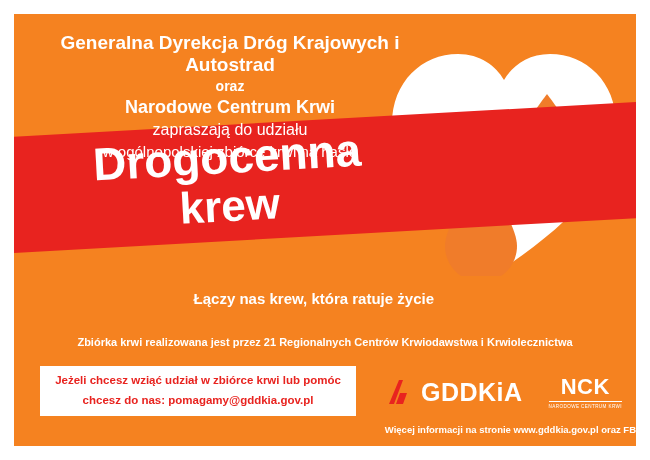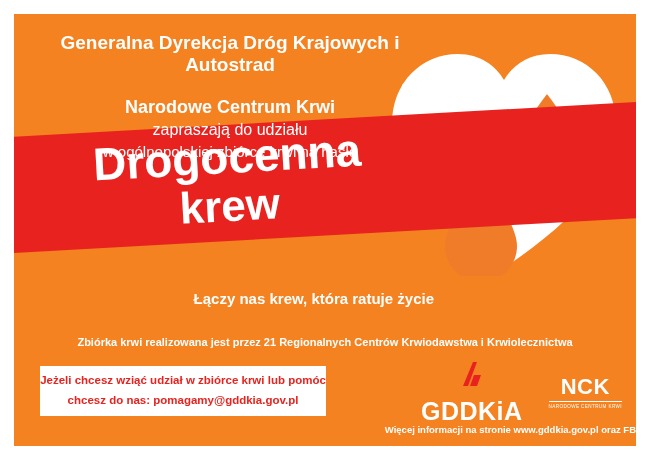--- a/index.html
+++ b/index.html
@@ -103,21 +103,20 @@
   }
   .h-l1 {
     font-size: 19px;
     font-weight: bold;
     line-height: 1.15;
   }
   .h-l2 {
     font-size: 14px;
     font-weight: bold;
     line-height: 1.5;
-    text-align: right;
   }
   .h-l3 {
     font-size: 18px;
     font-weight: bold;
     line-height: 1.2;
   }
   .h-l4 {
     font-size: 16px;
     font-weight: normal;
     line-height: 1.45;
@@ -150,21 +149,21 @@
     font-size: 11px;
     font-weight: bold;
     z-index: 4;
   }
 
   
   .contact-box {
     position: absolute;
     left: 26px;
     top: 352px;
-    width: 286px;
+    width: 316px;
     height: 50px;
     background: #ffffff;
     z-index: 4;
     display: flex;
     flex-direction: column;
     align-items: center;
     justify-content: center;
   }
   .contact-line {
     color: #e8231f;
@@ -187,21 +186,20 @@
     z-index: 4;
     display: flex;
     align-items: center;
     justify-content: flex-end;
     gap: 26px;
   }
   .gddkia {
     display: flex;
     align-items: center;
     gap: 8px;
-    flex-direction: column;
   }
   .gddkia-text {
     color: #ffffff;
     font-size: 25px;
     font-weight: bold;
     letter-spacing: 0.5px;
   }
   .nck {
     position: relative;
     text-align: center;

